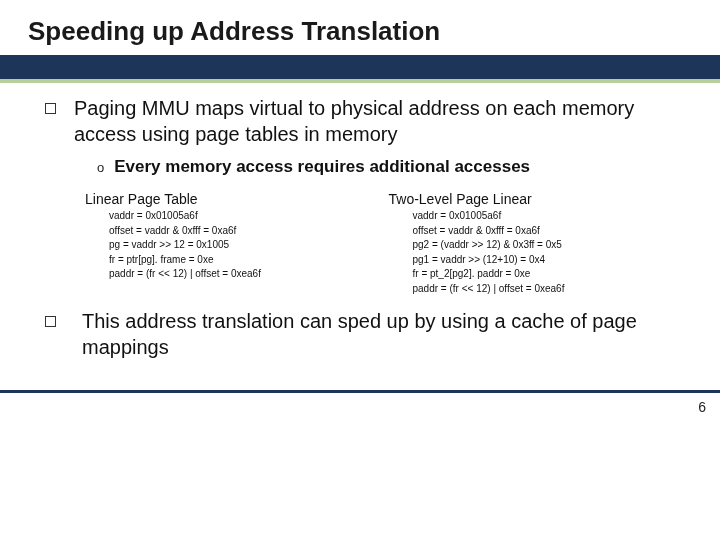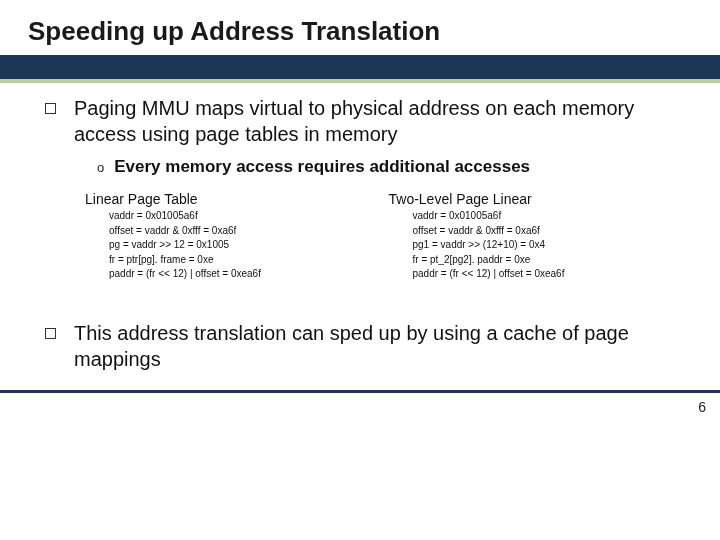--- a/index.html
+++ b/index.html
@@ -88,21 +88,22 @@
   .col-lines {
     padding-left: 24px;
   }
   .col-line {
     font-size: 10px;
     line-height: 1.45;
     color: #111;
     white-space: nowrap;
   }
   .second-bullet {
-    margin-top: 38px;
+    margin-top: 12px;
+    gap: 8px;
   }
   .footer-line {
     position: absolute;
     left: 0;
     right: 0;
     bottom: 28px;
     height: 3px;
     background: #1c3559;
   }
   .page-num {
@@ -145,20 +146,21 @@
           <div class="col-line">pg = vaddr &gt;&gt; 12 = 0x1005</div>
           <div class="col-line">fr = ptr[pg]. frame = 0xe</div>
           <div class="col-line">paddr = (fr &lt;&lt; 12) | offset = 0xea6f</div>
         </div>
       </div>
       <div class="col">
         <div class="col-title">Two-Level Page Linear</div>
         <div class="col-lines">
           <div class="col-line">vaddr = 0x01005a6f</div>
           <div class="col-line">offset = vaddr &amp; 0xfff = 0xa6f</div>
+          <div class="col-line">pg2 = (vaddr &gt;&gt; 12) &amp; 0x3ff = 0x5</div>
           <div class="col-line">pg1 = vaddr &gt;&gt; (12+10) = 0x4</div>
           <div class="col-line">fr = pt_2[pg2]. paddr = 0xe</div>
           <div class="col-line">paddr = (fr &lt;&lt; 12) | offset = 0xea6f</div>
         </div>
       </div>
     </div>
 
     <div class="bullet-row second-bullet">
       <div class="bullet-square"></div>
       <div class="bullet-text">This address translation can sped up by using a cache of page mappings</div>

